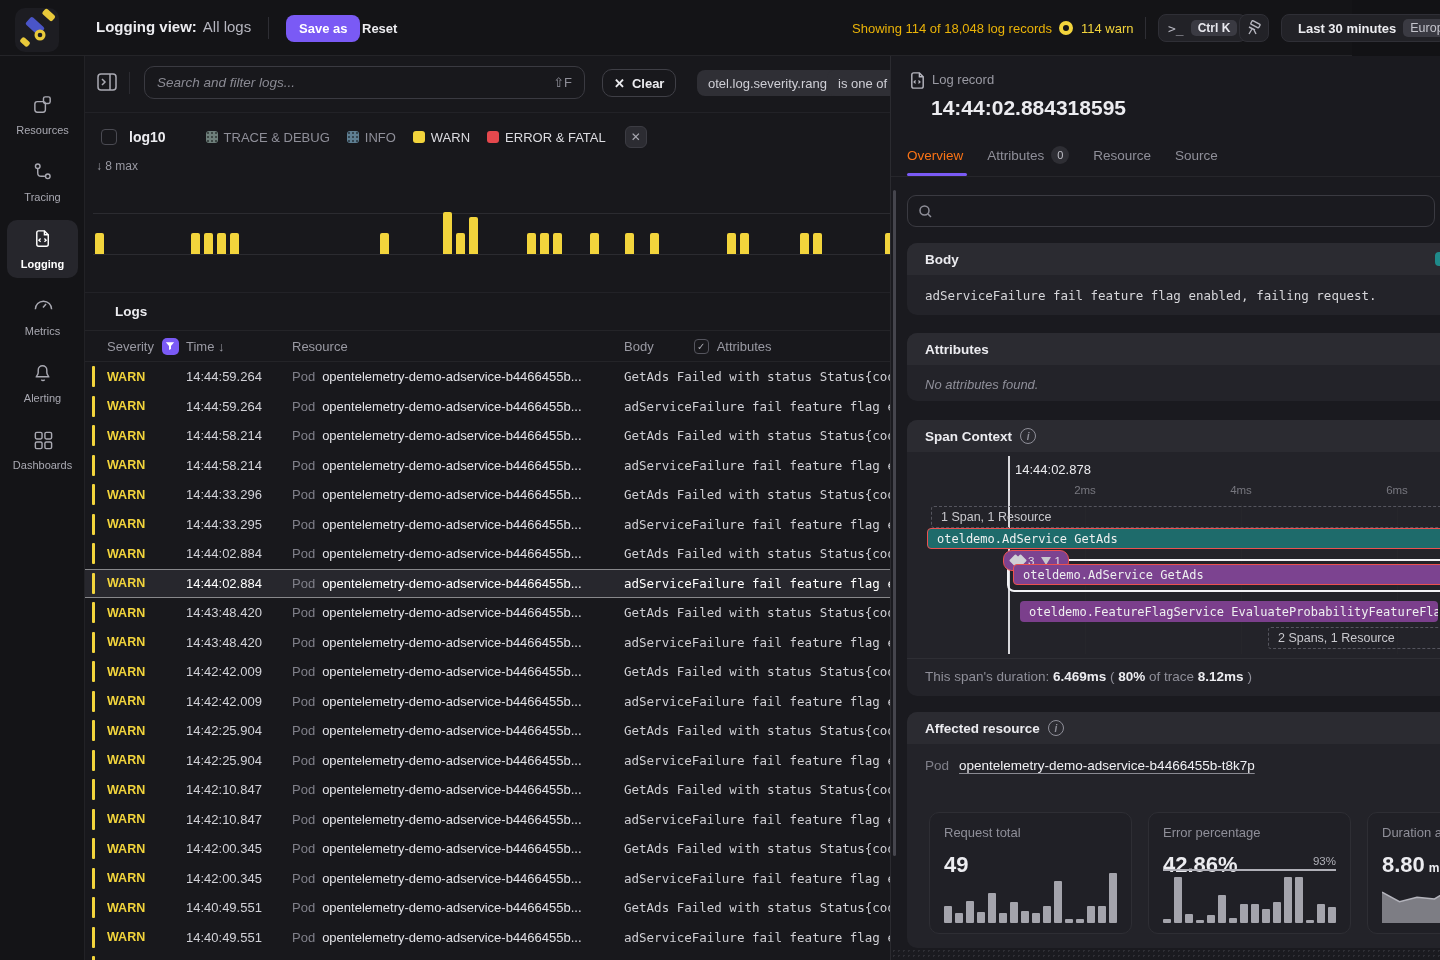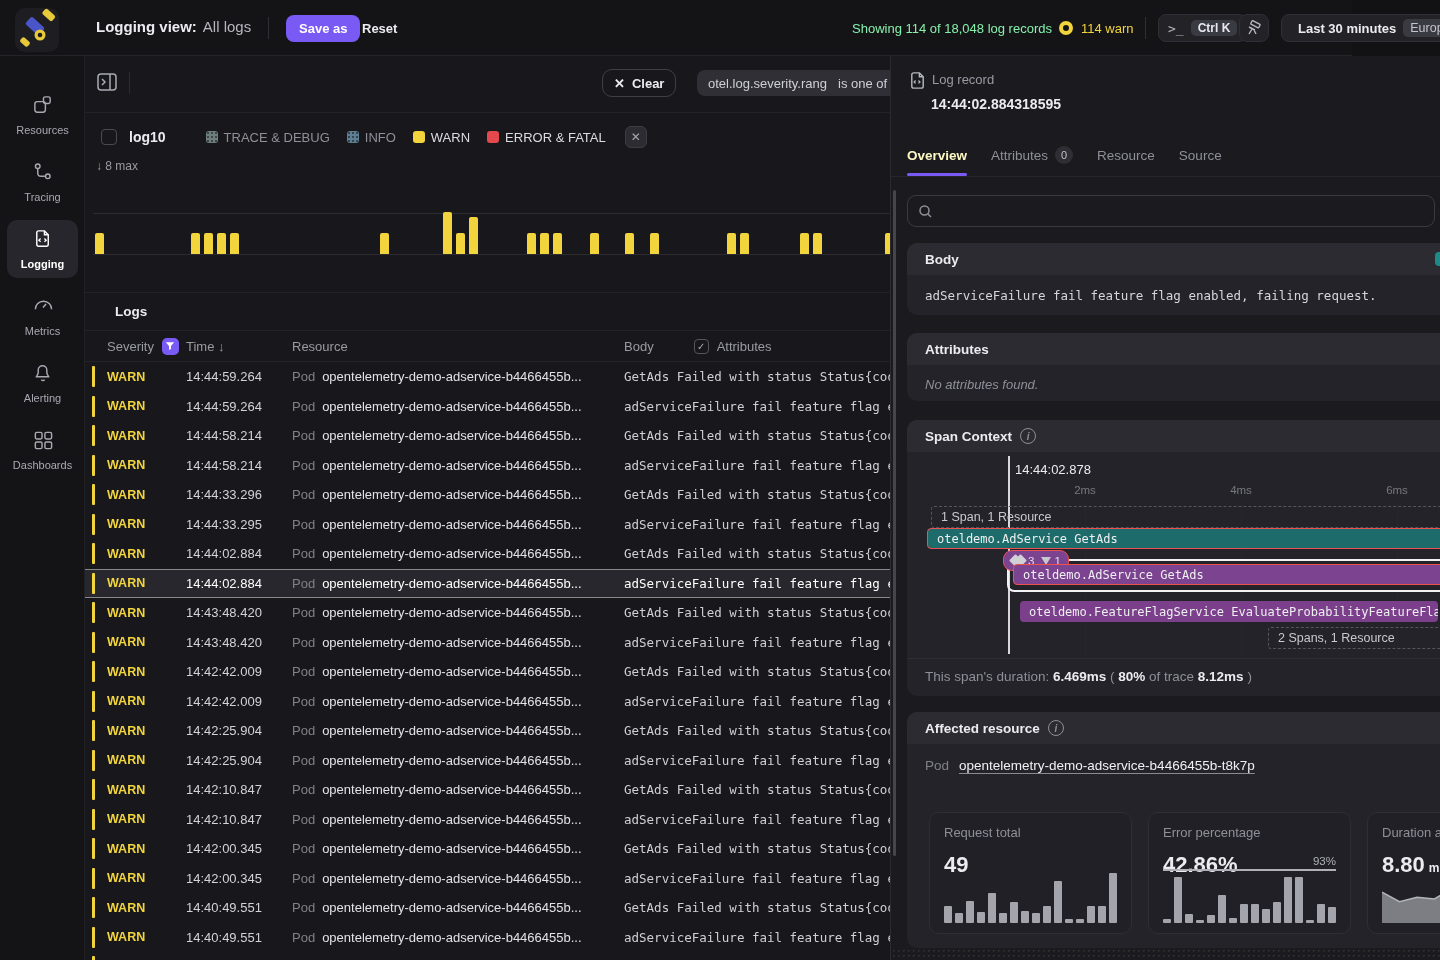--- a/index.html
+++ b/index.html
@@ -11,21 +11,21 @@
   .topbar { position:absolute; left:0; top:0; width:1352px; height:56px; background:#141417;
     border-bottom:1px solid #242428; display:flex; align-items:center; }
   .logo { position:absolute; left:15px; top:8px; width:44px; height:44px; border-radius:10px; background:#1d1d22; }
   .tb-title { position:absolute; left:96px; top:18px; font-size:15px; font-weight:700; }
   .tb-title .val { color:#b6b6bf; font-weight:400; margin-left:6px; }
   .tb-sep { position:absolute; width:1px; height:22px; background:#2e2e34; top:17px; }
   .btn-purple { position:absolute; left:286px; top:15px; height:27px; padding:0 13px; background:#7a5af5;
     border-radius:8px; color:#fff; font-size:13px; font-weight:600; display:flex; align-items:center; }
   .btn-ghost { position:absolute; left:362px; top:15px; height:27px; color:#ececf0; font-size:13px;
     font-weight:600; display:flex; align-items:center; }
-  .showing { position:absolute; left:852px; top:21px; font-size:13px; color:#86efac; white-space:nowrap; }
+  .showing { position:absolute; left:852px; top:21px; font-size:13px; color:#eab308; white-space:nowrap; }
   .warn-ring { position:absolute; left:1059px; top:21px; width:14px; height:14px; border-radius:50%;
     border:4px solid #f2d43c; }
   .warn-count { position:absolute; left:1081px; top:21px; font-size:13px; color:#f2d43c; white-space:nowrap; }
   .tbar-btn { position:absolute; top:14px; height:28px; background:#222227; border:1px solid #2f2f36;
     border-radius:8px; display:flex; align-items:center; gap:7px; padding:0 9px; color:#b6b6bf; font-size:13px; }
   .kbd { background:#3a3a42; border-radius:5px; padding:1px 7px; color:#e8e8ee; font-size:12px; font-weight:600; }
   .tz-pill { background:#3a3a42; border-radius:5px; padding:2px 7px; color:#c4c4cc; font-size:12.5px; }
   .tr-label { color:#ececf0; font-weight:600; font-size:13px; white-space:nowrap; }
 
   
@@ -90,24 +90,24 @@
   .t-res { color:#e2e2e7; white-space:nowrap; overflow:hidden; }
   .t-res .pod { color:#80808a; margin-right:7px; }
   .t-body { color:#cfcfd4; font-size:12.5px; white-space:nowrap; overflow:hidden; }
   .lrow.sel .t-time, .lrow.sel .t-res, .lrow.sel .t-body { color:#ffffff; }
 
   
   .dpanel { position:absolute; left:890px; top:56px; width:550px; height:904px; background:#1a1a1f;
     border-left:1px solid #2b2b30; overflow:hidden; }
   .dscroll { position:absolute; left:2px; top:134px; width:3px; height:666px; background:#45454d; border-radius:2px; }
   .dr-label { position:absolute; left:41px; top:16px; font-size:13px; color:#9a9aa3; }
-  .dr-time { position:absolute; left:40px; top:40px; font-size:14px; font-weight:600; }
+  .dr-time { position:absolute; left:40px; top:40px; font-size:21px; font-weight:600; }
   .dtabs { position:absolute; left:16px; top:90px; display:flex; align-items:center; gap:24px; font-size:13.5px; }
   .dtab { color:#8f8f99; display:flex; align-items:center; gap:7px; }
-  .dtab.active { color:#fef9c3; font-weight:700; }
+  .dtab.active { color:#f97316; font-weight:400; }
   .tab-badge { width:18px; height:18px; border-radius:50%; background:#2e2e34; color:#c0c0c8; font-size:11px;
     display:flex; align-items:center; justify-content:center; }
   .tab-underline { position:absolute; left:16px; top:117px; width:60px; height:3px; background:#7a5af5; border-radius:2px; }
   .dtab-div { position:absolute; left:0; top:120px; width:550px; height:1px; background:#26262b; }
   .dsearch { position:absolute; left:16px; top:139px; width:528px; height:32px; border:1px solid #3a3a41;
     border-radius:9px; display:flex; align-items:center; padding:0 10px; }
   .dcard { position:absolute; left:16px; width:542px; background:#232329; border-radius:10px; overflow:hidden; }
   .dcard-h { height:32px; background:#2b2b31; display:flex; align-items:center; padding:0 18px; gap:8px;
     font-size:13.5px; font-weight:600; position:relative; }
   .type-pill { position:absolute; right:-8px; top:9px; width:22px; height:14px; background:#1f8a8a; border-radius:4px; }
@@ -251,20 +251,24 @@
   </div>
 
 <div class="main">
   <div class="collapse-btn">
     <svg width="20" height="18" viewBox="0 0 20 18" fill="none" stroke="#a9a9b2" stroke-width="1.5">
       <rect x="1" y="1" width="18" height="16" rx="3"></rect>
         <path d="M13 1v16 M5 6l3 3-3 3"></path>
     </svg>
   </div>
   <div class="fb-sep"></div>
+  <div class="search-box">
+    <span class="search-ph">Search and filter logs...</span>
+    <span class="search-hint">⇧F</span>
+  </div>
   <div class="clear-btn">
     <span>✕</span>
     <span>Clear</span>
   </div>
   <div class="chip" style="left:612px">otel.log.severity.range</div>
   <div class="chip" style="left:742px">is one of</div>
   <div class="hdiv" style="top:56px"></div>
 
   <div class="legend-row">
     <div class="chk"></div>

